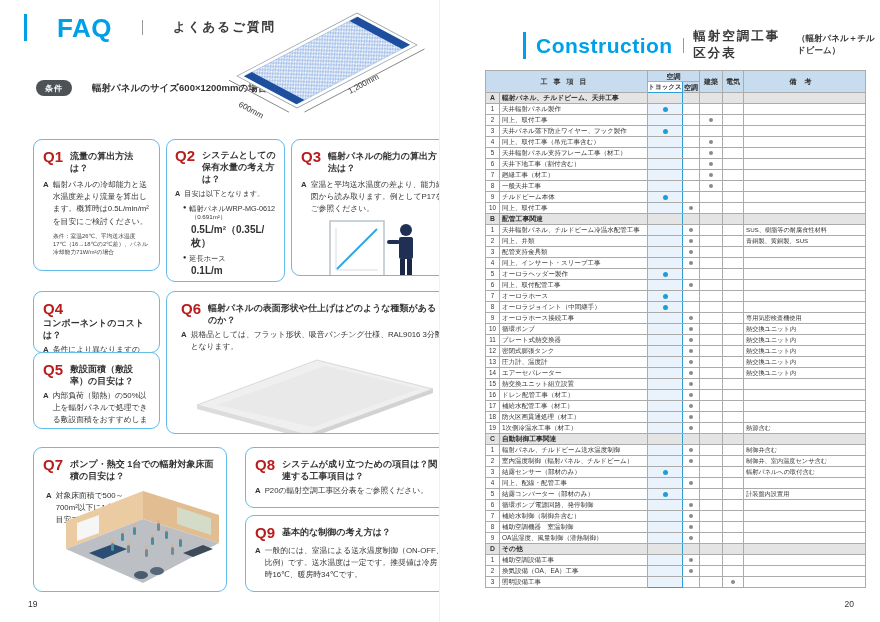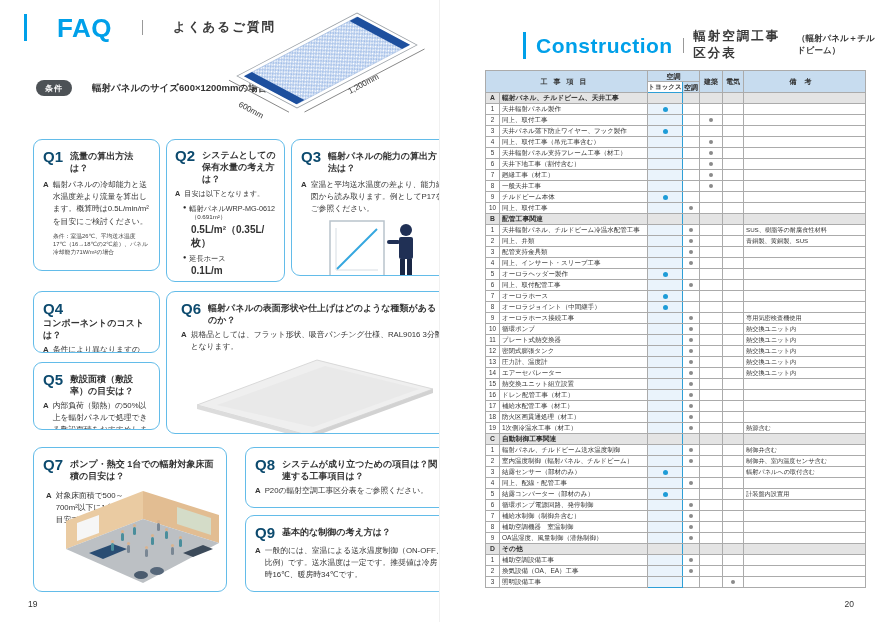--- a/index.html
+++ b/index.html
@@ -23,21 +23,21 @@
   
   .cond{position:absolute;left:36px;top:80px;display:flex;align-items:center;}
   .cond-badge{background:#4D5256;color:#fff;font-size:8px;font-weight:bold;
               border-radius:8px;padding:2.5px 9px;margin-right:20px;letter-spacing:1px;}
   .cond-text{font-size:9.5px;font-weight:bold;color:#333;}
 
   
   .qbox{position:absolute;background:#fff;border:1.5px solid #63BCE9;border-radius:9px;
         box-sizing:border-box;padding:9px 9px 6px 9px;overflow:hidden;}
   .qrow{display:flex;align-items:flex-start;margin-bottom:5px;}
-  .qid{color:#0c4a6e;font-weight:bold;font-size:15px;line-height:1;margin-right:7px;flex:0 0 auto;}
+  .qid{color:#b91c1c;font-weight:bold;font-size:15px;line-height:1;margin-right:7px;flex:0 0 auto;}
   .qtitle{font-weight:bold;font-size:9px;line-height:1.35;padding-top:1px;color:#333;}
   .ans{display:flex;font-size:7.8px;line-height:1.55;color:#333;}
   .ans .apre{font-weight:bold;margin-right:4px;flex:0 0 auto;}
   .qnote{font-size:5.8px;line-height:1.45;margin-top:4px;padding-left:10px;color:#444;}
   .q2item{margin:4px 0 0 8px;font-size:7.2px;line-height:1.35;}
   .q2item .blt{font-size:5.5px;vertical-align:1.5px;margin-right:3px;color:#222;}
   .q2item .sub{font-size:6.2px;}
   .q2item .val{font-weight:bold;font-size:10px;margin-left:8px;margin-top:1px;}
   .illus{display:block;margin:2px auto 0 auto;}
   #q7-answer{position:absolute;left:12px;top:42px;width:82px;font-size:7.8px;line-height:1.55;display:flex;}
@@ -168,21 +168,21 @@
       <div class="qrow" style="margin-bottom:3px;flex-direction:column;">
           <span class="qid">Q4</span>
         <span class="qtitle">コンポーネントのコストは？</span>
         </div>
       <div class="ans">
           <span class="apre">A</span>
         <span>条件により異なりますので、お問い合わせください。</span>
         </div>
     </article>
 
-    <article class="qbox" style="left:33px;top:362px;width:127px;height:68px;">
+    <article class="qbox" style="left:33px;top:352px;width:127px;height:77px;">
       <div class="qrow" style="margin-bottom:3px;">
           <span class="qid">Q5</span>
         <span class="qtitle">敷設面積（敷設率）の目安は？</span>
         </div>
       <div class="ans">
           <span class="apre">A</span>
         <span>内部負荷（顕熱）の50%以上を輻射パネルで処理できる敷設面積をおすすめします。</span>
         </div>
     </article>
 

